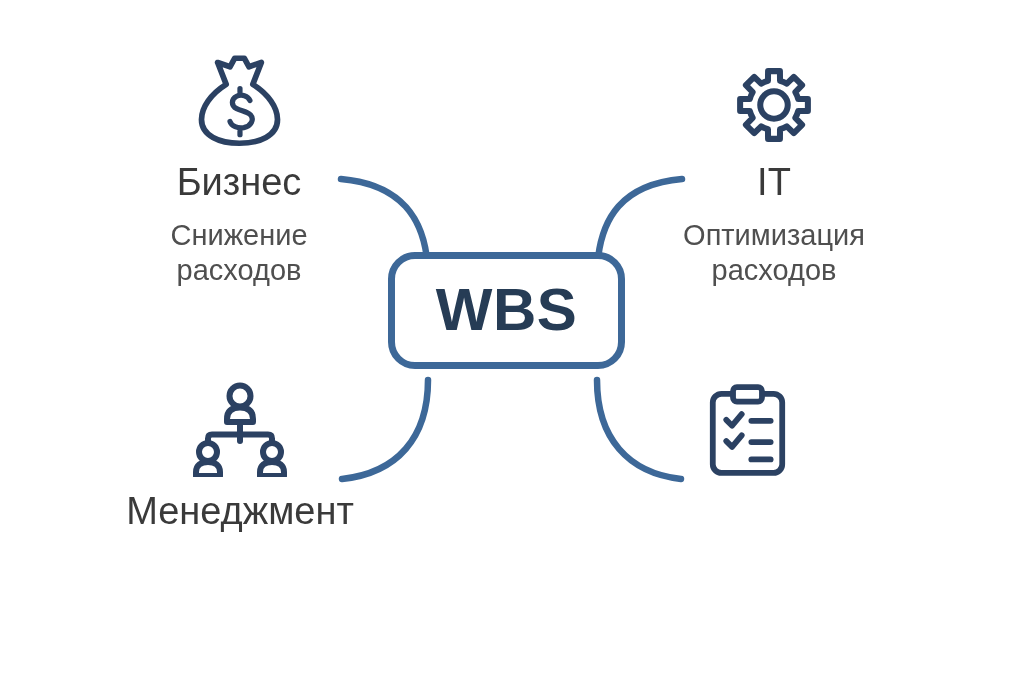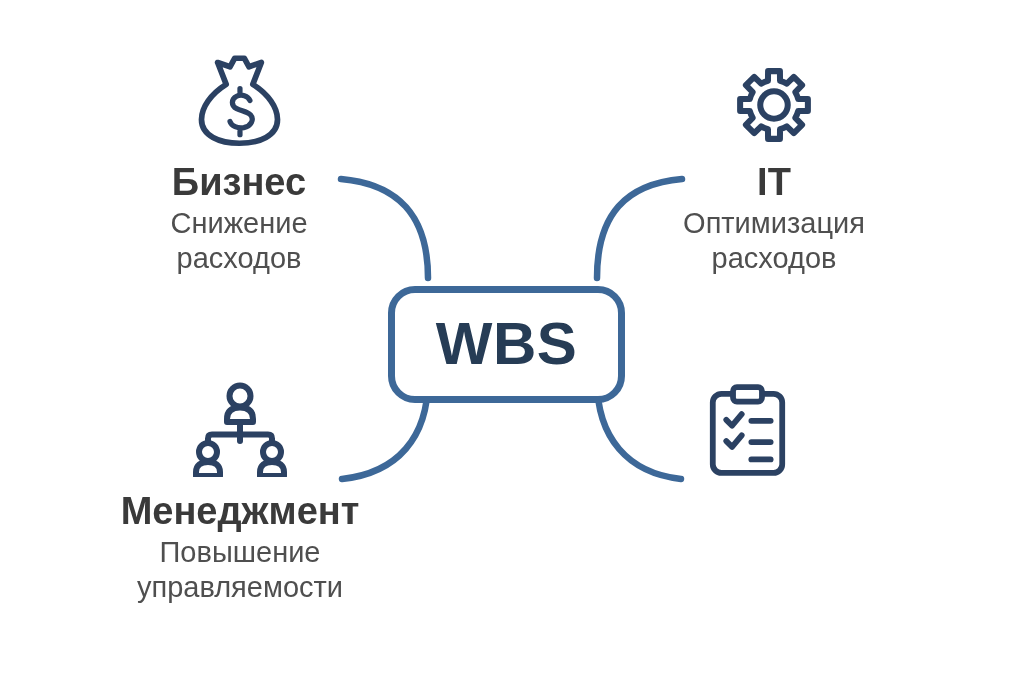--- a/index.html
+++ b/index.html
@@ -31,21 +31,21 @@
   }
   .connectors path{
     fill:none;
     stroke:var(--connector);
     stroke-width:6.5;
     stroke-linecap:round;
   }
   .center-box{
     position:absolute;
     left:388px;
-    top:286px;
+    top:252px;
     width:237px;
     height:117px;
     box-sizing:border-box;
     background:var(--background);
     border:7px solid var(--connector);
     border-radius:27px;
     display:flex;
     align-items:center;
     justify-content:center;
   }
@@ -74,26 +74,26 @@
   }
   .icon{
     stroke:var(--icon);
     fill:none;
     stroke-linecap:round;
     stroke-linejoin:round;
   }
   .node-title{
     margin-top:12px;
     font-size:38px;
-    font-weight:bold;
+    font-weight:normal;
     color:var(--heading);
     line-height:44px;
   }
   .node-subtitle{
-    margin-top:2px;
+    margin-top:14px;
     font-size:29px;
     color:var(--subtext);
     line-height:34.5px;
     white-space:pre-line;
   }
 </style>
 </head>
 <body>
 
 <div class="canvas">
@@ -143,22 +143,20 @@
         <path stroke-width="6" d="M 50 41 L 50 53.5"></path>
         <path stroke-width="6" d="M 18 61 L 18 57.5 Q 18 53.5 22 53.5 L 78 53.5 Q 82 53.5 82 57.5 L 82 61"></path>
         <path stroke-width="6" d="M 50 53.5 L 50 60"></path>
         <circle stroke-width="6" cx="18" cy="71" r="9"></circle>
         <path stroke-width="6" d="M 6 95 L 6 91 C 6 84 11 81 18 81 C 25 81 30 84 30 91 L 30 95 Z"></path>
         <circle stroke-width="6" cx="82" cy="71" r="9"></circle>
         <path stroke-width="6" d="M 70 95 L 70 91 C 70 84 75 81 82 81 C 89 81 94 84 94 91 L 94 95 Z"></path>
       </svg>
     </div>
     <div class="node-title">Менеджмент</div>
-    <div class="node-subtitle">Повышение
-управляемости</div>
   </div>
 
   <div class="node node-clients">
     <div class="icon-wrap">
       <svg class="icon" width="81" height="93" viewBox="0 0 84 96" xmlns="http://www.w3.org/2000/svg">
         <rect stroke-width="6" fill="#ffffff" x="6" y="10" width="72" height="82" rx="9"></rect>
         <rect stroke-width="6" fill="#ffffff" x="27" y="3" width="30" height="15" rx="4"></rect>
         <path stroke-width="6" d="M 20 37 L 26 43 L 36 31"></path>
         <path stroke-width="6" d="M 46 38 L 66 38"></path>
         <path stroke-width="6" d="M 20 59 L 26 65 L 36 53"></path>

